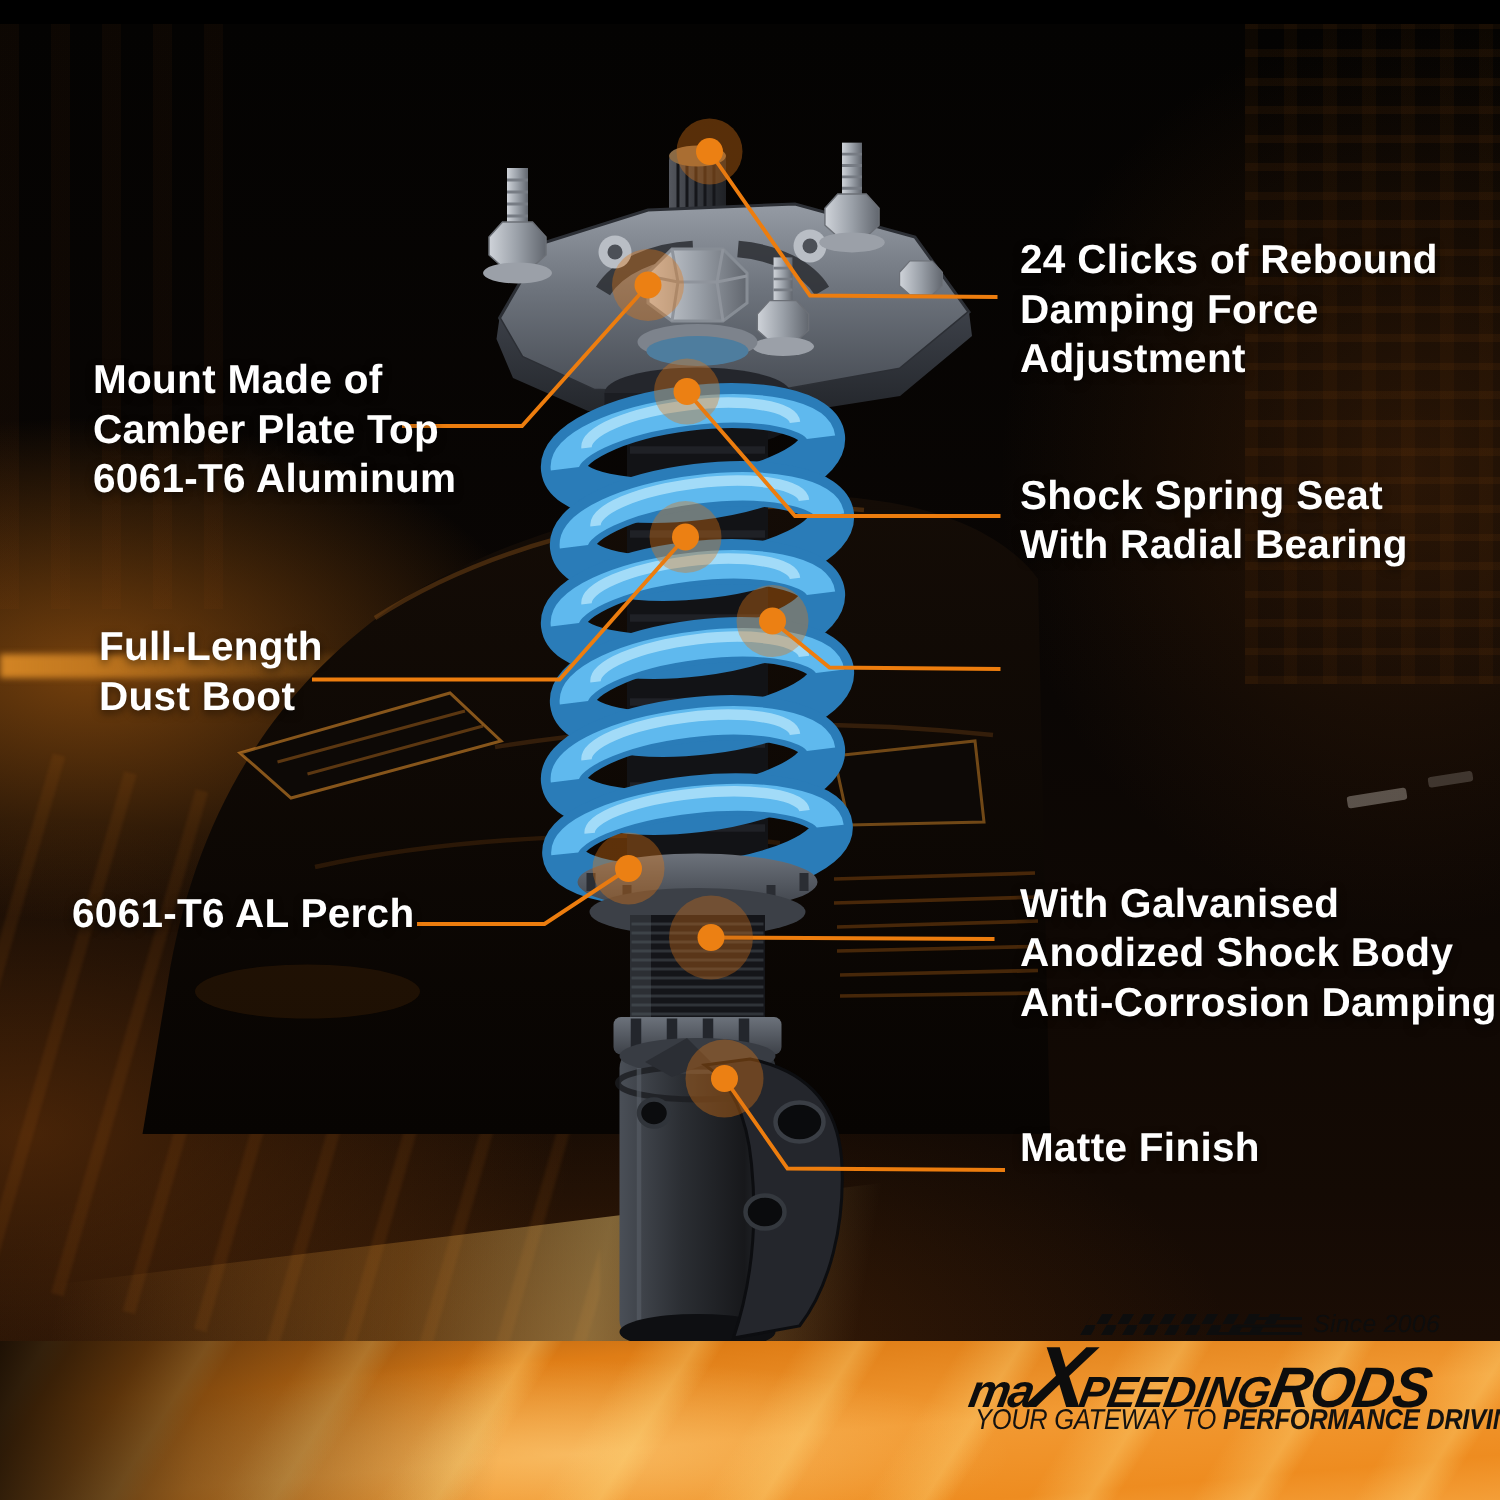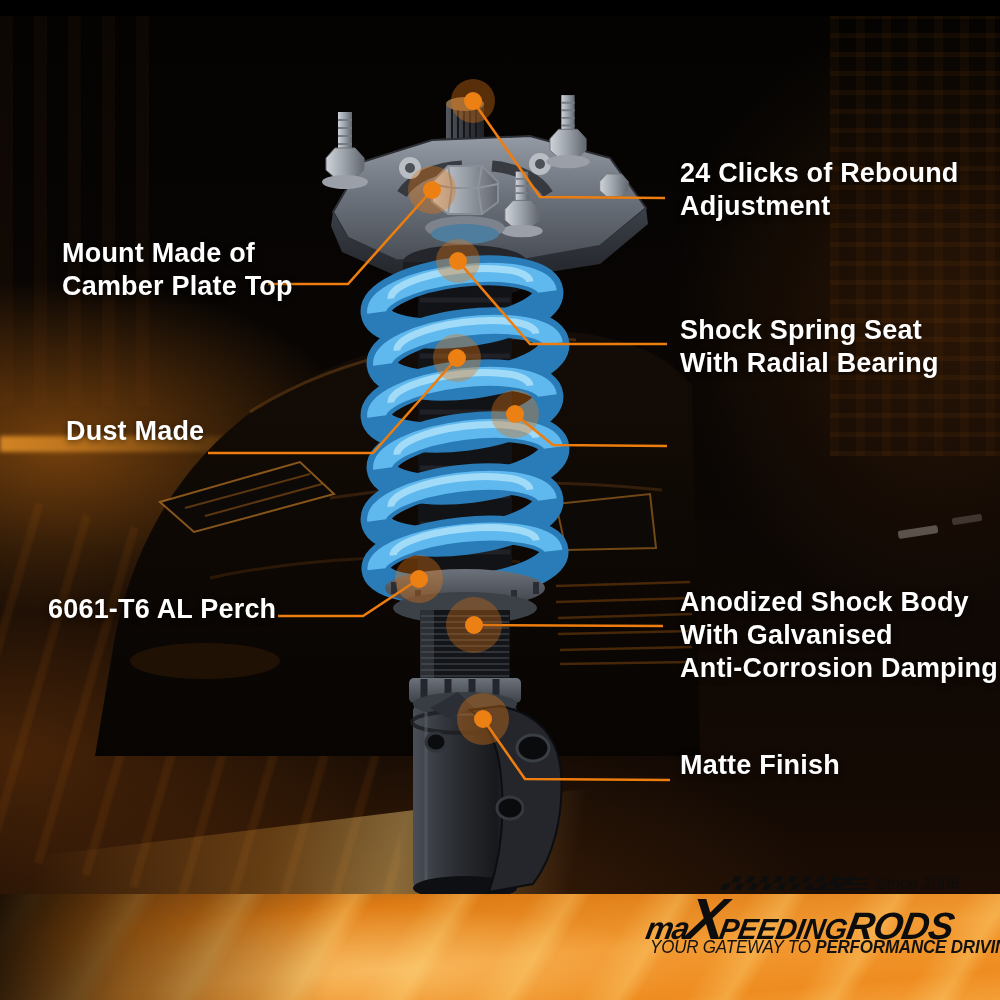--- a/index.html
+++ b/index.html
@@ -301,41 +301,44 @@
         </g>
       <g>
           <circle cx="483" cy="703" r="26" fill="rgba(224,118,20,.38)"></circle>
           <circle cx="483" cy="703" r="9" fill="#EC8013"></circle>
         </g>
     </g>
   </svg>
 
   <div class="co" style="left:680px;top:141px">
     <div>24 Clicks of Rebound</div>
+    <div>Damping Force</div>
     <div>Adjustment</div>
   </div>
   <div class="co" style="left:680px;top:298px">
     <div>Shock Spring Seat</div>
     <div>With Radial Bearing</div>
   </div>
   <div class="co" style="left:680px;top:570px">
+    <div>With Galvanised</div>
     <div>Anodized Shock Body</div>
-    <div>With Galvanised</div>
     <div>Anti-Corrosion Damping</div>
   </div>
   <div class="co" style="left:680px;top:733px">
     <div>Matte Finish</div>
   </div>
 
   <div class="co" style="left:62px;top:221px">
     <div>Mount Made of</div>
     <div>Camber Plate Top</div>
+    <div>6061-T6 Aluminum</div>
   </div>
   <div class="co" style="left:66px;top:399px">
-    <div>Dust Made</div>
+    <div>Full-Length</div>
+    <div>Dust Boot</div>
   </div>
   <div class="co" style="left:48px;top:577px">
     <div>6061-T6 AL Perch</div>
   </div>
 
   <div class="banner"></div>
 
   <div class="logo">
     <div class="flag"></div>
     <div class="since-wrap">

